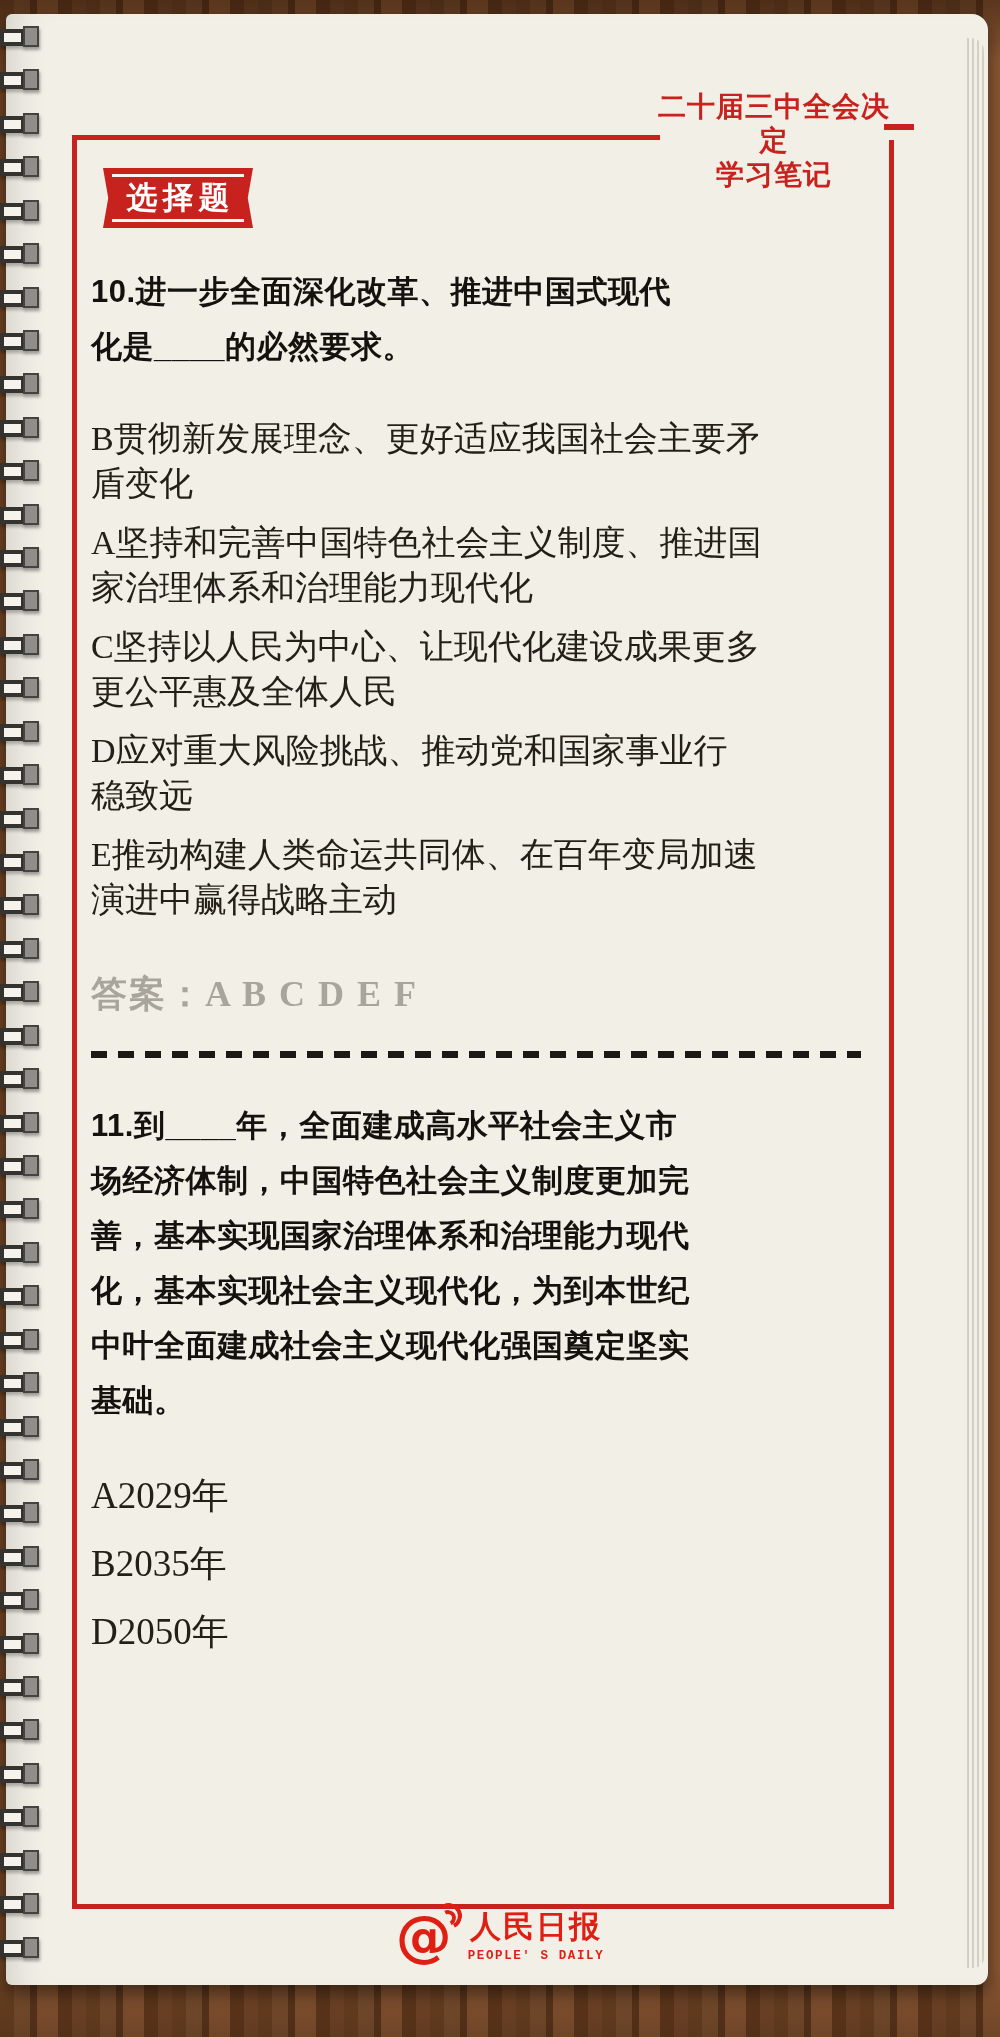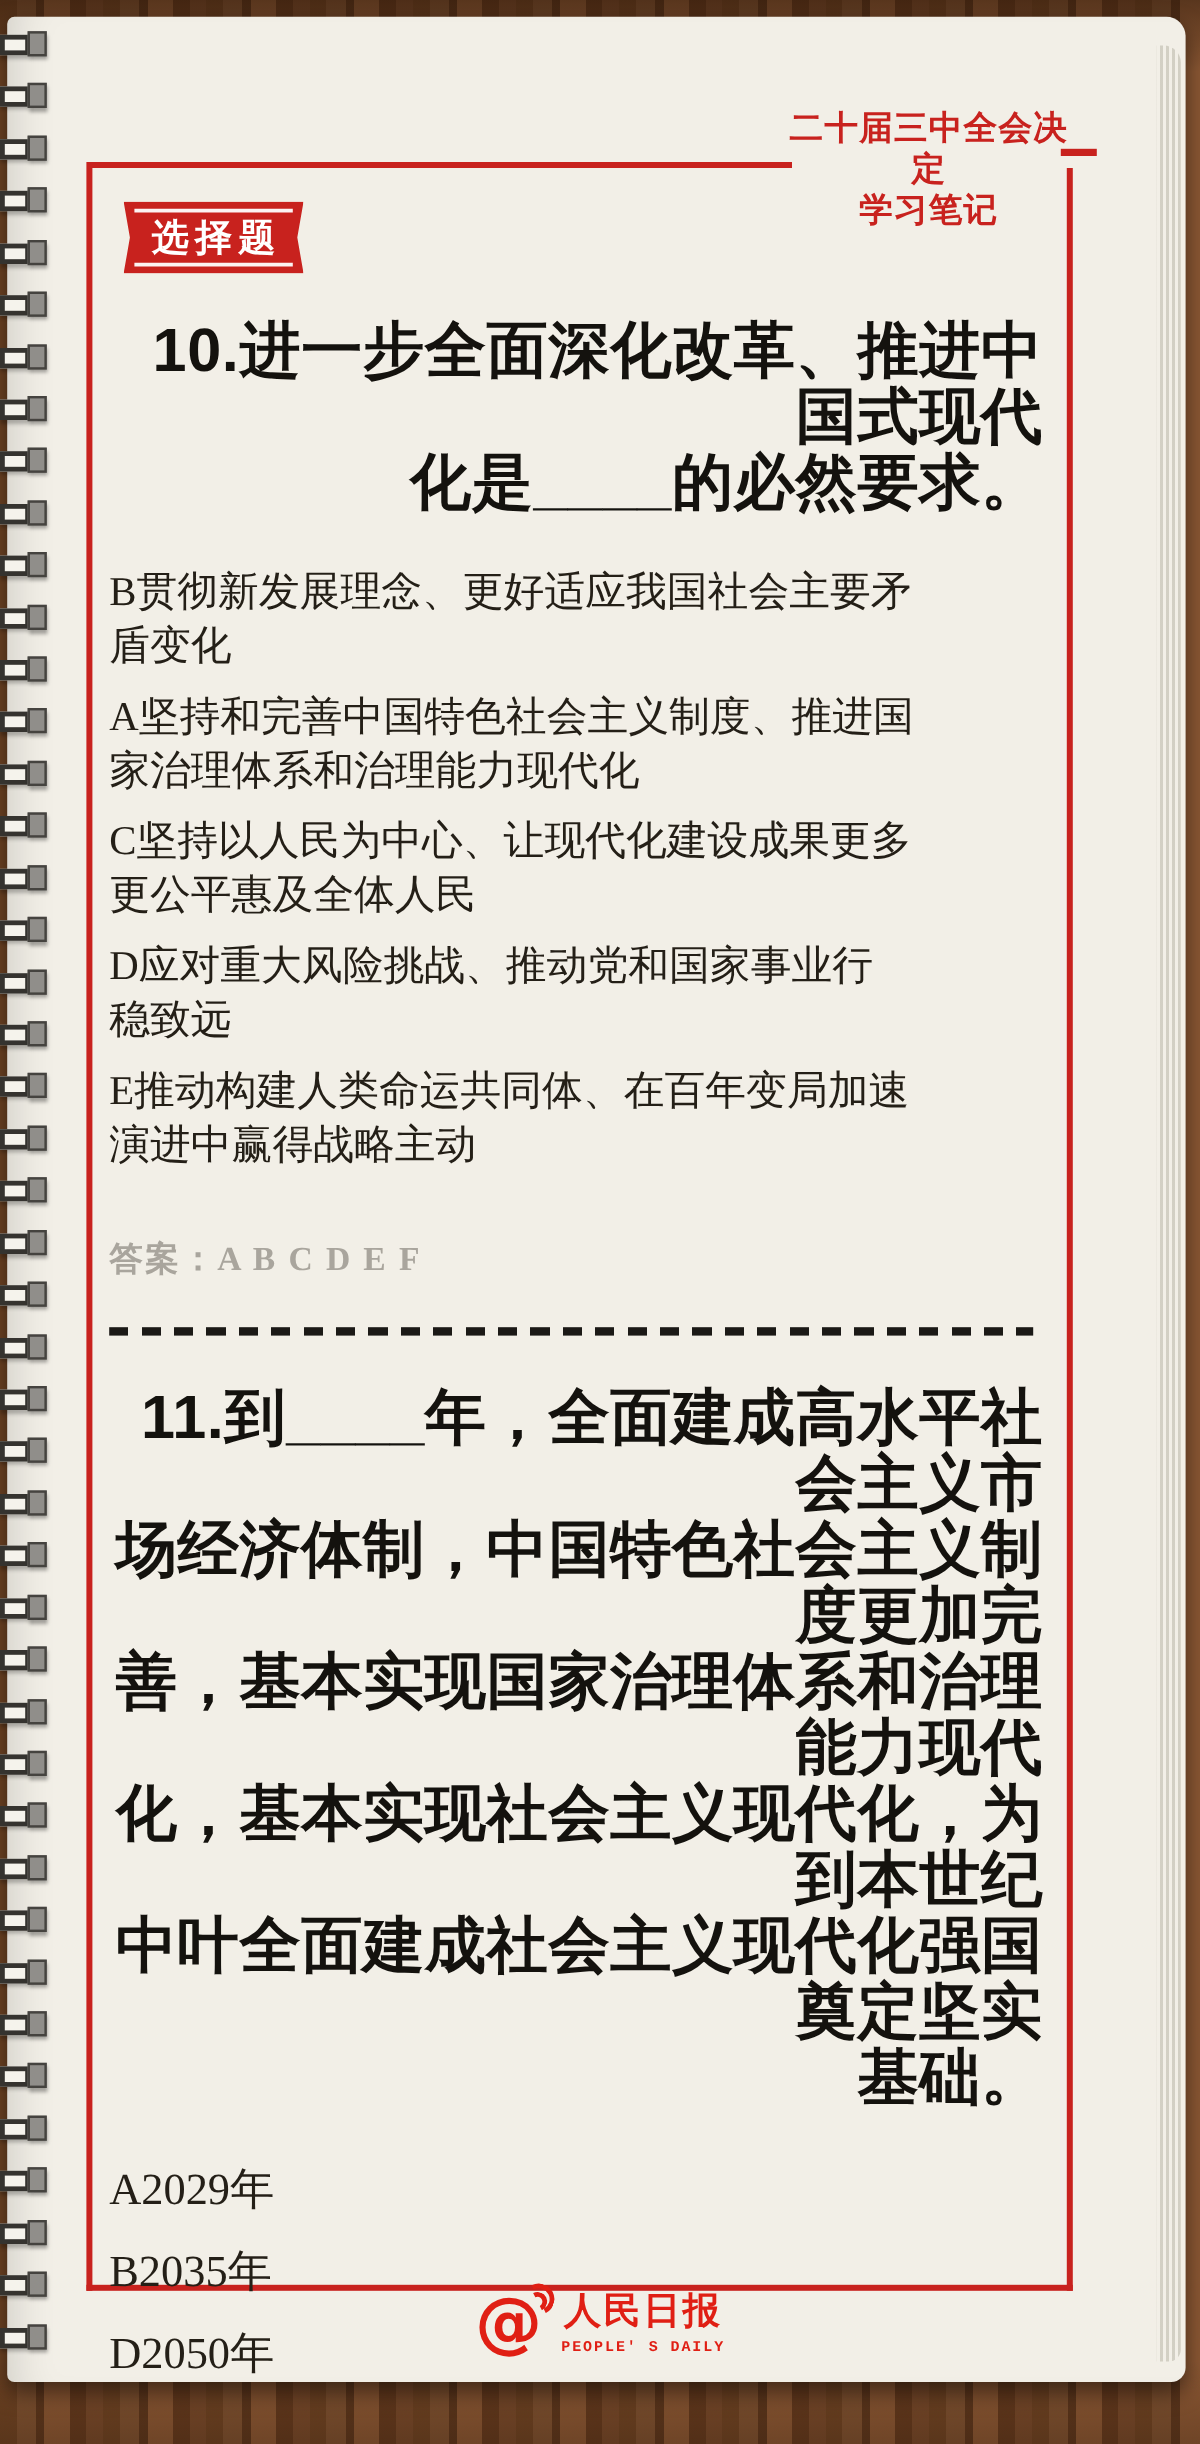--- a/index.html
+++ b/index.html
@@ -64,27 +64,27 @@
     position:absolute;left:9px;right:9px;top:6px;bottom:6px;
     border-top:3px solid rgba(255,255,255,.95);
     border-bottom:3px solid rgba(255,255,255,.95);
     display:flex;align-items:center;justify-content:center;
   }
   .badge-label{color:#fff;font-size:31px;font-weight:800;letter-spacing:5px;text-indent:5px;}
   
   .prewrap{white-space:pre-line;}
   .stem{
     margin:36px 0 0 0;color:#14120e;font-weight:900;
-    font-size:51px;line-height:55px;letter-spacing:0.5px;text-align:right;
+    font-size:31px;line-height:55px;letter-spacing:0.5px;
   }
   .options{margin-top:42px;font-family:"Liberation Serif","DejaVu Serif",serif;}
   .option{font-size:34px;line-height:45px;color:#241f17;margin-bottom:14px;}
   .options-simple .option{font-size:37px;line-height:40px;margin-bottom:28px;}
   .answer{
-    margin-top:50px;color:#a9a59d;font-size:28px;line-height:45px;
+    margin-top:50px;color:#a9a59d;font-size:36px;line-height:45px;
     font-family:"Liberation Serif","DejaVu Serif",serif;font-weight:700;letter-spacing:2px;
   }
   .divider{
     margin-top:34px;height:7px;width:99%;
     background:repeating-linear-gradient(90deg,#1b1916 0 16px, rgba(0,0,0,0) 16px 27px);
   }
   .stem-2{margin-top:40px;}
   .options-simple{margin-top:48px;}
   
   .footer-logo{

